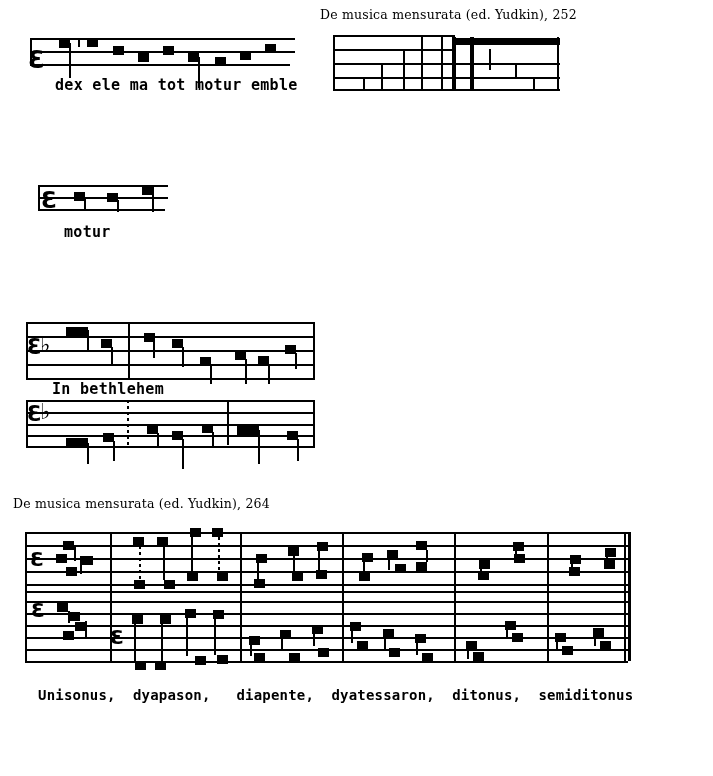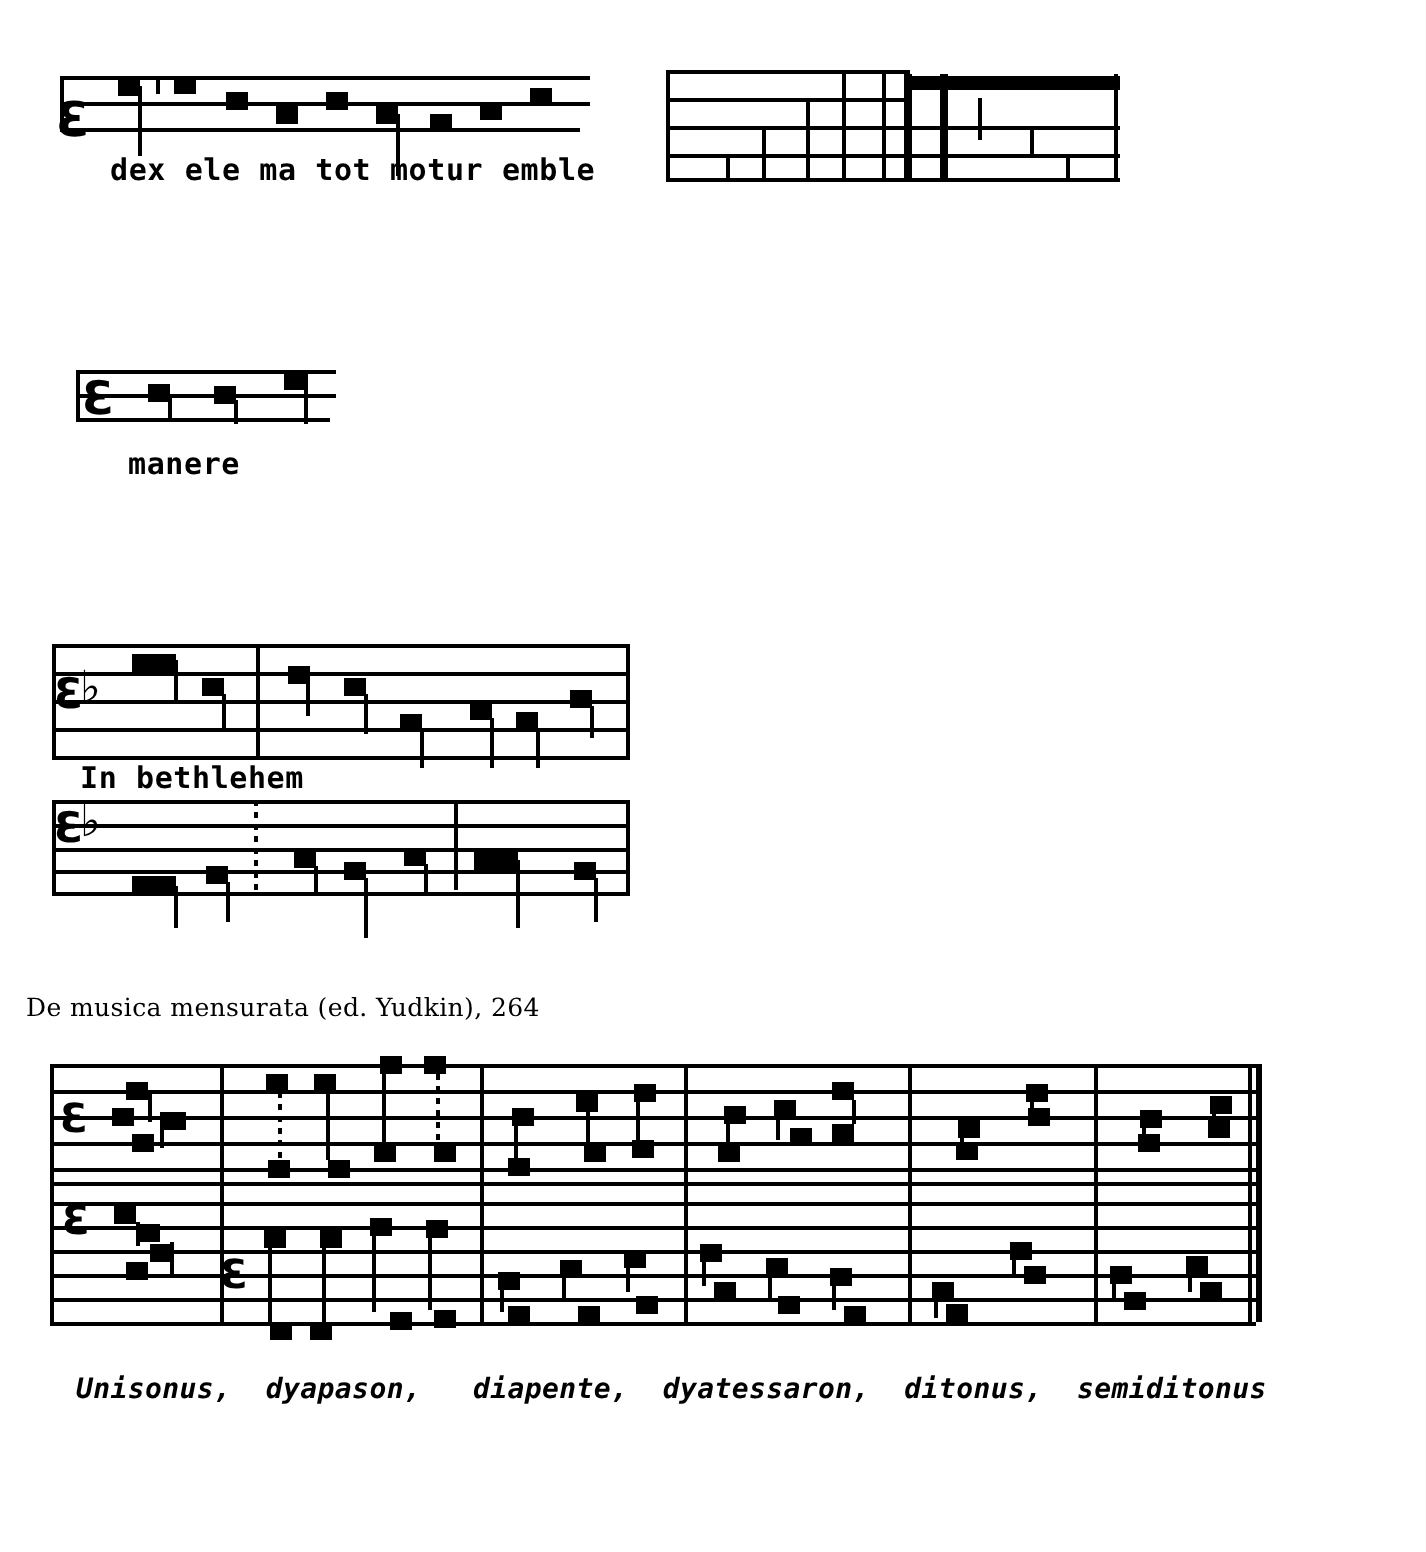--- a/index.html
+++ b/index.html
@@ -16,32 +16,33 @@
   .clef{position:absolute;font-family:"DejaVu Sans", sans-serif;font-weight:bold;
         color:#000;line-height:1;}
   .staff-group{position:absolute;left:0;top:0;width:713px;height:776px;}
 </style>
 </head>
 <body>
 
 <div id="canvas">
 
 
+  <span class="label" style="left:320px;top:7px;">De musica mensurata (ed. Yudkin), 252</span>
 
 
 
   <span class="label" style="left:13px;top:496px;">De musica mensurata (ed. Yudkin), 264</span>
 
   <span class="musictext lyr15" style="left:55px;top:76px;">dex ele ma tot motur emble</span>
 
-  <span class="musictext lyr15" style="left:64px;top:223px;">manere</span>
-
-  <span class="musictext lyr15" style="left:40px;top:380px;">In bethlehem</span>
-
-  <span class="musictext cap14" style="left:38px;top:687px;font-style:italic;">Unisonus,  dyapason,   diapente,  dyatessaron,  ditonus,  semiditonus</span>
+  <span class="musictext lyr15" style="left:64px;top:223px;">motur</span>
+
+  <span class="musictext lyr15" style="left:52px;top:380px;">In bethlehem</span>
+
+  <span class="musictext cap14" style="left:38px;top:687px;">Unisonus,  dyapason,   diapente,  dyatessaron,  ditonus,  semiditonus</span>
 
 <div class="staff-group">
       <div class="abs" style="left: 30px; top: 38px; width: 265px; height: 2px; background: rgb(0, 0, 0);"></div>
       <div class="abs" style="left: 30px; top: 51px; width: 265px; height: 2px; background: rgb(0, 0, 0);"></div>
       <div class="abs" style="left: 30px; top: 64px; width: 260px; height: 2px; background: rgb(0, 0, 0);"></div>
       <div class="abs" style="left: 30px; top: 38px; width: 2px; height: 28px; background: rgb(0, 0, 0);"></div>
       <div class="abs" style="left: 69px; top: 43px; width: 2px; height: 35px; background: rgb(0, 0, 0);"></div>
       <div class="abs" style="left: 78px; top: 39px; width: 2px; height: 8px; background: rgb(0, 0, 0);"></div>
       <div class="abs" style="left: 198px; top: 57px; width: 2px; height: 31px; background: rgb(0, 0, 0);"></div>
       <div class="abs" style="left: 59px; top: 39px; width: 11px; height: 9px; background: rgb(0, 0, 0);"></div>

